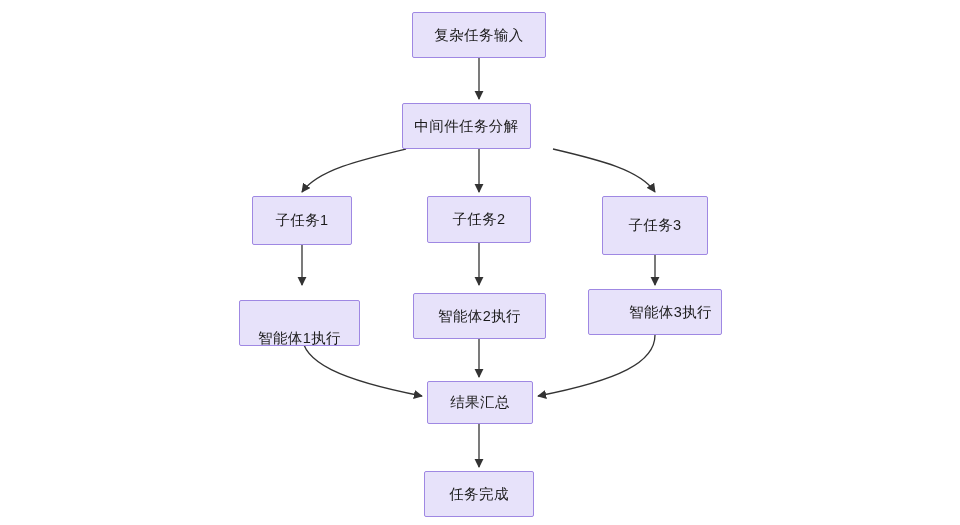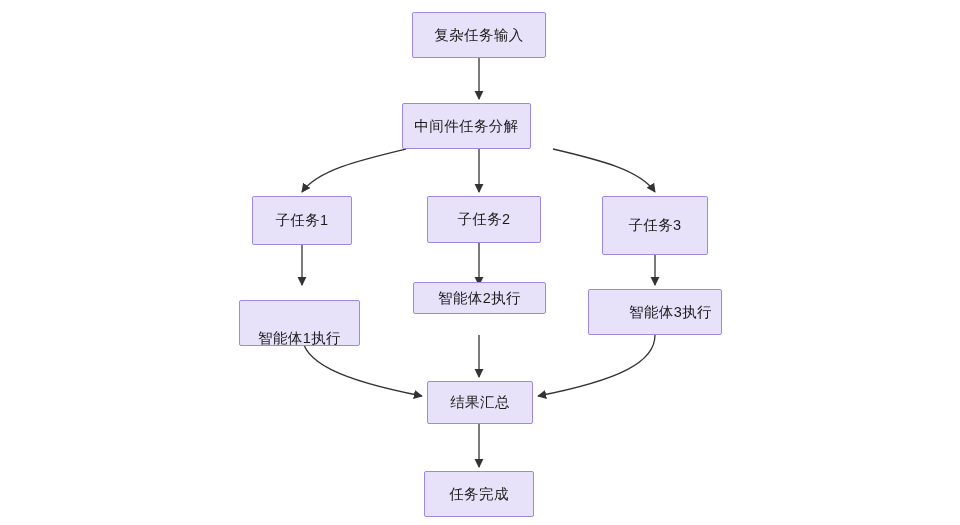--- a/index.html
+++ b/index.html
@@ -75,33 +75,33 @@
   </div>
 
   <div class="node" style="left:402px; top:103px; width:129px; height:46px;">
     <span class="node-label">中间件任务分解</span>
   </div>
 
   <div class="node" style="left:252px; top:196px; width:100px; height:49px;">
     <span class="node-label">子任务1</span>
   </div>
 
-  <div class="node" style="left:427px; top:196px; width:114px; height:47px;">
+  <div class="node" style="left:427px; top:196px; width:104px; height:47px;">
     <span class="node-label">子任务2</span>
   </div>
 
   <div class="node" style="left:602px; top:196px; width:106px; height:59px;">
     <span class="node-label">子任务3</span>
   </div>
 
   <div class="node" style="left:239px; top:300px; width:121px; height:46px;align-items:flex-end;">
     <span class="node-label">智能体1执行</span>
   </div>
 
-  <div class="node" style="left:413px; top:282px; width:133px; height:32px;">
+  <div class="node" style="left:413px; top:293px; width:133px; height:46px;">
     <span class="node-label">智能体2执行</span>
   </div>
 
   <div class="node" style="left:588px; top:289px; width:134px; height:46px;padding-left:31px;">
     <span class="node-label">智能体3执行</span>
   </div>
 
   <div class="node" style="left:424px; top:471px; width:110px; height:46px;">
     <span class="node-label">任务完成</span>
   </div>

